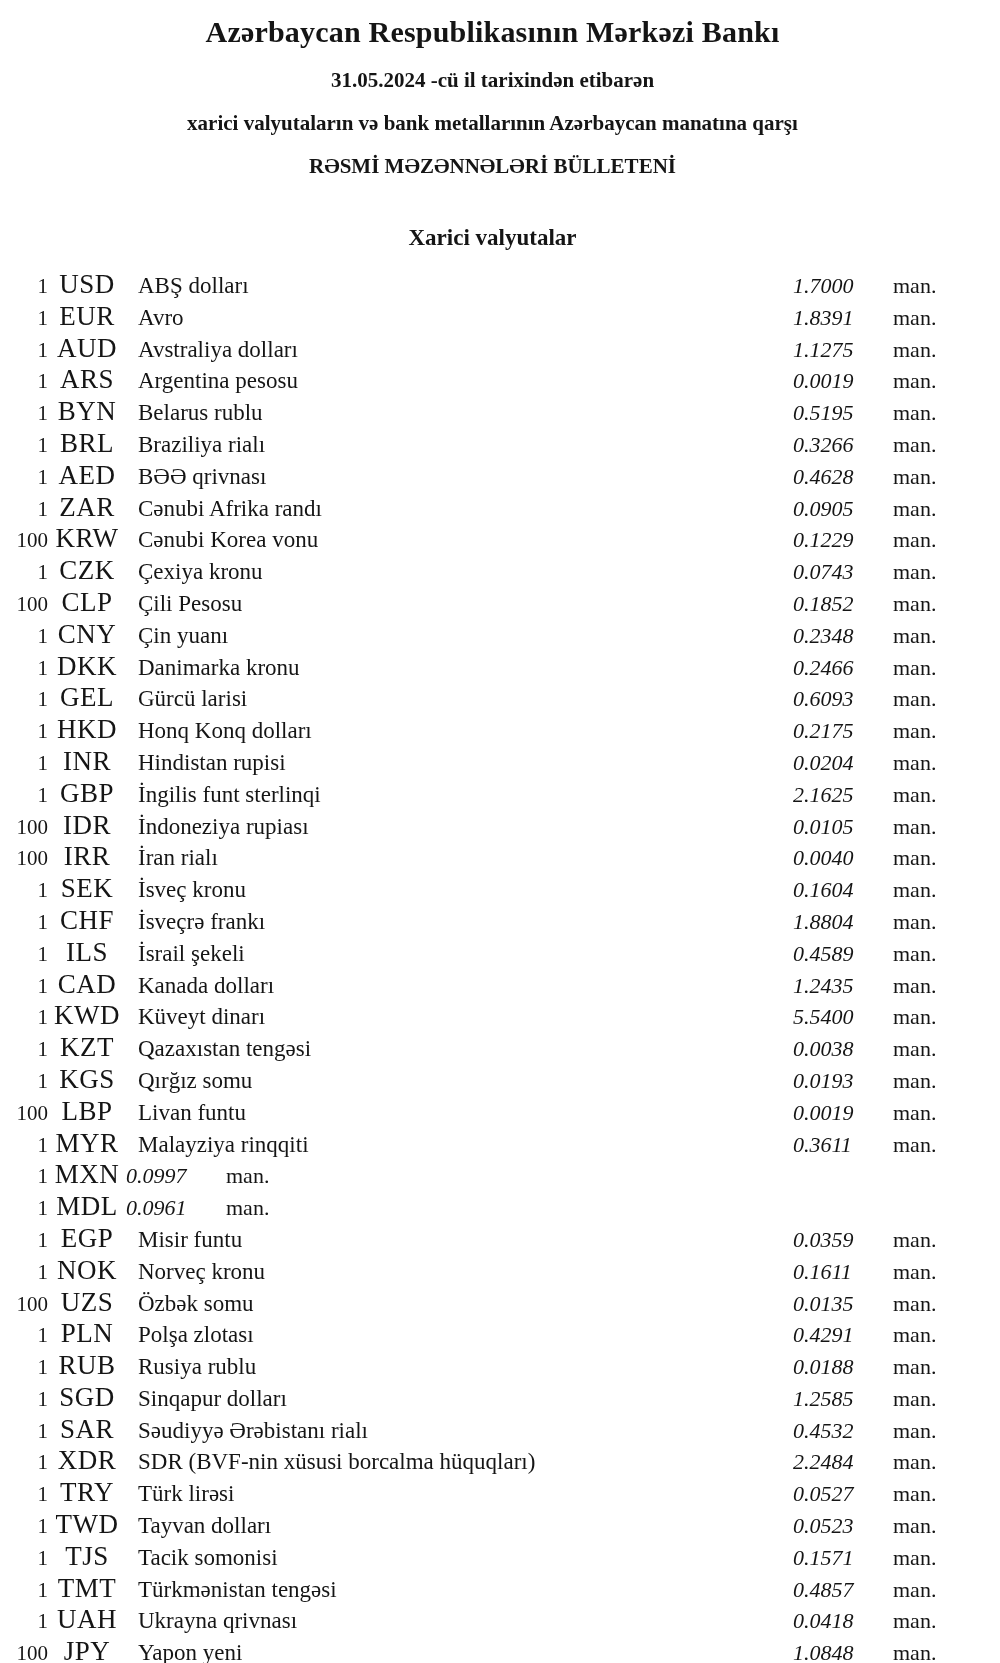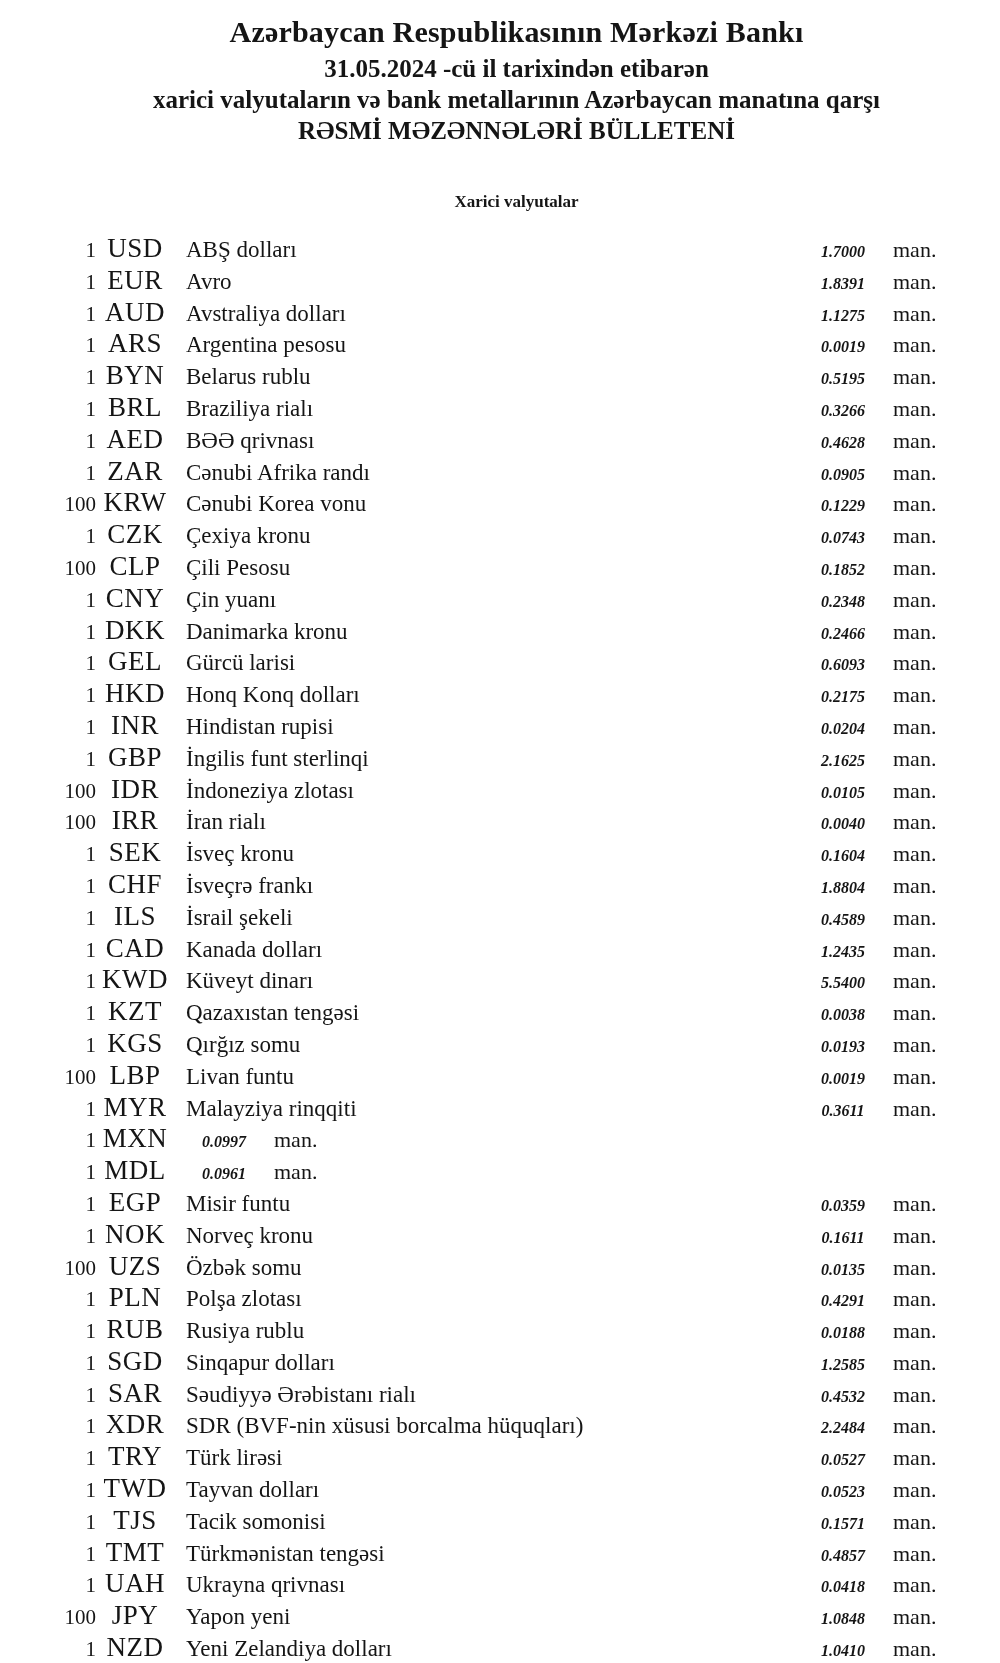--- a/index.html
+++ b/index.html
@@ -5,56 +5,55 @@
   html, body { margin: 0; padding: 0; background: #ffffff; }
   .page {
     position: relative;
     width: 985px;
     height: 1663px;
     background: #ffffff;
     color: #151515;
     font-family: "Liberation Serif", "DejaVu Serif", serif;
     overflow: hidden;
     box-sizing: border-box;
-    padding-left: 48px;
   }
   .header { text-align: center; padding-top: 13px; }
   .doc-title {
     font-size: 30px;
     font-weight: bold;
     line-height: 38px;
     margin: 0;
     letter-spacing: 0.2px;
   }
   .doc-sub {
-    font-size: 25px;
+    font-size: 21px;
     font-weight: bold;
     line-height: 27px;
-    margin-top: 4px;
+    margin-top: 16px;
   }
   .section-title {
     text-align: center;
-    font-size: 17px;
+    font-size: 23px;
     font-weight: bold;
     line-height: 27px;
     margin-top: 44px;
   }
   .rates { margin-top: 18px; }
   .row {
     display: flex;
     align-items: baseline;
     height: 31.8px;
     line-height: 31.8px;
     font-size: 23px;
     white-space: nowrap;
   }
   .qty  { flex: 0 0 48px;  text-align: right;  font-size: 21px; }
   .code { flex: 0 0 78px;  text-align: center; font-size: 27px; letter-spacing: 0.5px; }
   .name { flex: 1 1 auto;  padding-left: 12px; overflow: hidden; }
-  .rate { flex: 0 0 100px; text-align: center;  font-size: 16px; font-weight: bold; font-style: italic; }
+  .rate { flex: 0 0 100px; text-align: left;  font-size: 22px; font-weight: normal; font-style: italic; }
   .unit { flex: 0 0 92px;   font-size: 22px; text-align: left; }
 </style>
 </head>
 <body>
 
 <div class="page">
   <div class="header">
     <div class="doc-title">Azərbaycan Respublikasının Mərkəzi Bankı</div>
     <div class="doc-sub">31.05.2024 -cü il tarixindən etibarən</div>
     <div class="doc-sub">xarici valyutaların və bank metallarının Azərbaycan manatına qarşı</div>
@@ -179,21 +178,21 @@
       <div class="row">
         <span class="qty">1</span>
         <span class="code">GBP</span>
         <span class="name">İngilis funt sterlinqi</span>
         <span class="rate">2.1625</span>
         <span class="unit">man.</span>
       </div>
       <div class="row">
         <span class="qty">100</span>
         <span class="code">IDR</span>
-        <span class="name">İndoneziya zlotası</span>
+        <span class="name">İndoneziya rupiası</span>
         <span class="rate">0.0105</span>
         <span class="unit">man.</span>
       </div>
       <div class="row">
         <span class="qty">100</span>
         <span class="code">IRR</span>
         <span class="name">İran rialı</span>
         <span class="rate">0.0040</span>
         <span class="unit">man.</span>
       </div>

